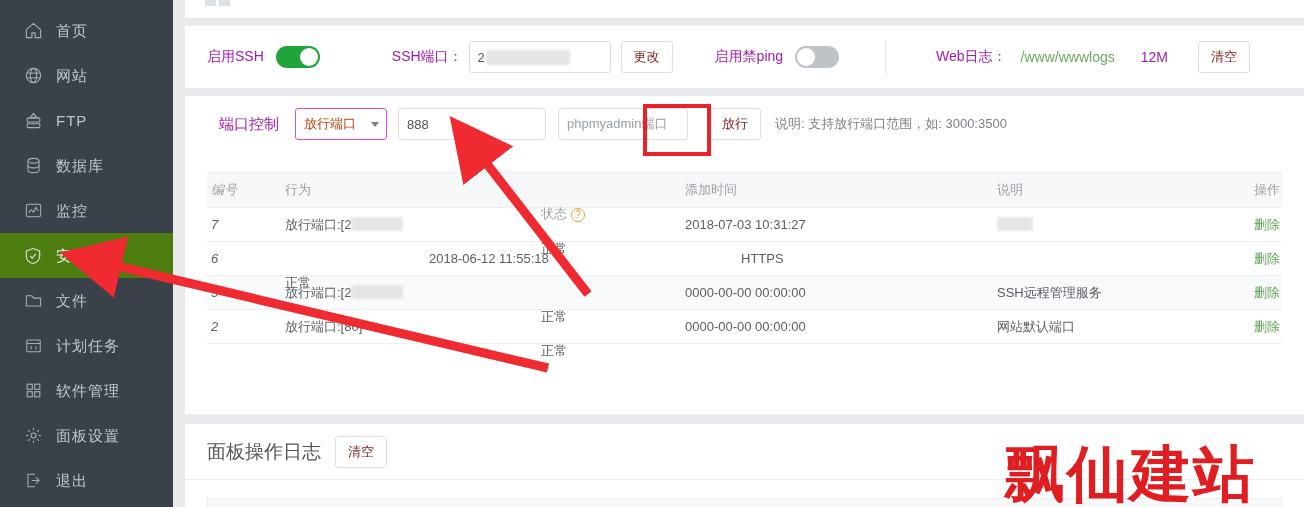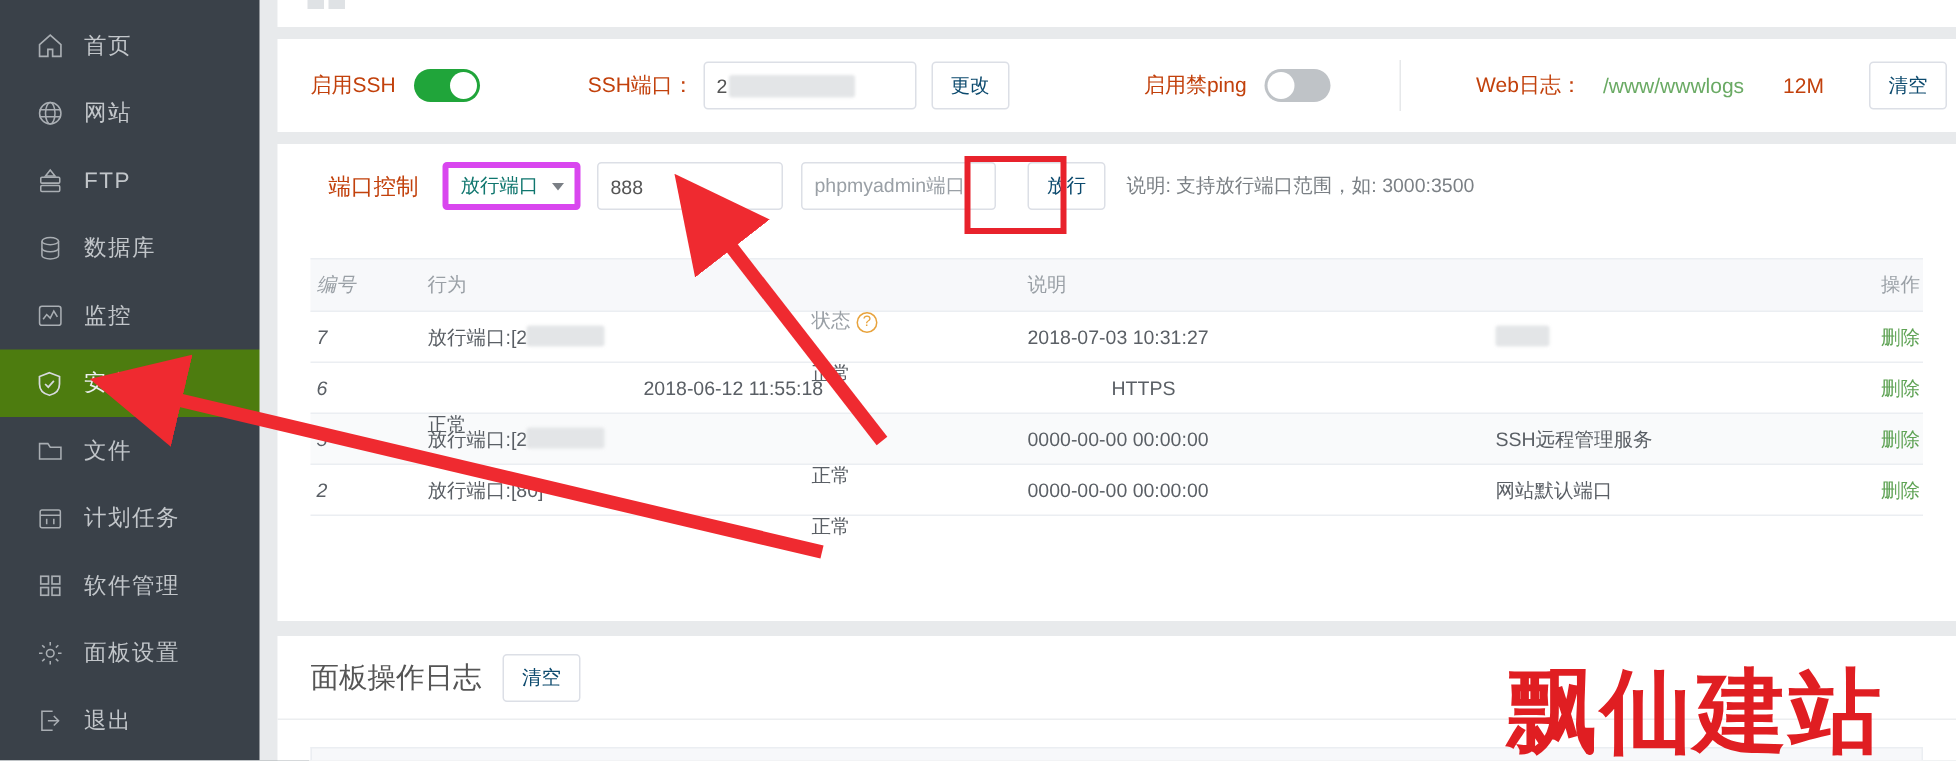--- a/index.html
+++ b/index.html
@@ -54,21 +54,21 @@
   }
   #topcard .ghost-ico i { display:block; width: 11px; height: 12px; background:#dfe2e5; }
 
   
   #ssh-card {
     position: absolute; left: 12px; top: 26px;
     width: 1119px; height: 62px;
     background: #fff;
     display: flex; align-items: center;
   }
-  .lbl { font-size: 14px; color: #c2410c; white-space: nowrap; }
+  .lbl { font-size: 14px; color: #a21caf; white-space: nowrap; }
   .toggle {
     width: 44px; height: 22px; border-radius: 11px;
     position: relative; flex: 0 0 44px; cursor: pointer;
   }
   .toggle.on { background: #20a53a; }
   .toggle.off { background: #bfc3c7; }
   .toggle .knob {
     position: absolute; top: 2px; width: 18px; height: 18px;
     border-radius: 50%; background: #fff;
   }
@@ -77,21 +77,21 @@
 
   .tinput {
     height: 32px; border: 1px solid #dcdfe6; border-radius: 3px;
     background: #fff; font-size: 13px; color: #555;
     padding: 0 8px; display: flex; align-items: center;
     position: relative;
   }
   .btn {
     height: 32px; min-width: 46px; padding: 0 12px;
     border: 1px solid #dcdfe6; border-radius: 3px;
-    background: #fff; font-size: 13px; color: #0c4a6e;
+    background: #fff; font-size: 13px; color: #7f1d1d;
     display: inline-flex; align-items: center; justify-content: center;
     cursor: pointer; white-space: nowrap;
   }
   .blur {
     background: #e3e5e7;
     filter: blur(1px);
     display: inline-block;
   }
   .vline { width: 1px; height: 34px; background: #e6e8ea; }
   .link-green { color: #6aaa64; font-size: 14px; }
@@ -100,22 +100,22 @@
   #port-card {
     position: absolute; left: 12px; top: 96px;
     width: 1119px; height: 318px;
     background: #fff;
   }
   #port-row {
     position: absolute; left: 12px; top: 0; right: 0; height: 56px;
     display: flex; align-items: center; padding-left: 22px;
   }
   .sel {
-    height: 32px; width: 92px; border: 4px solid #d946ef; border-radius: 3px;
-    background: #fff; font-size: 13px; color: #0f766e;
+    height: 32px; width: 92px; border: 1px solid #d946ef; border-radius: 3px;
+    background: #fff; font-size: 13px; color: #c2410c;
     display: flex; align-items: center; padding: 0 8px;
     position: relative; cursor: pointer;
   }
   .sel .caret {
     position: absolute; right: 7px; top: 50%; margin-top: -2px;
     width: 0; height: 0; border-left: 4px solid transparent;
     border-right: 4px solid transparent; border-top: 5px solid #7a7f85;
   }
   .hint { font-size: 13px; color: #7b8085; white-space: nowrap; }
 
@@ -343,21 +343,21 @@
         <span class="knob"></span>
       </div>
 
       <span class="lbl" style="margin-left:72px">SSH端口：</span>
       <div class="tinput" style="width:142px;margin-left:6px">
         <span>2</span>
         <span class="blur" style="width:84px;height:15px;margin-left:1px;border-radius:2px"></span>
       </div>
       <div class="btn" style="margin-left:10px">更改</div>
 
-      <span class="lbl" style="margin-left:90px">启用禁ping</span>
+      <span class="lbl" style="margin-left:42px">启用禁ping</span>
       <div class="toggle off" style="margin-left:12px">
         <span class="knob"></span>
       </div>
 
       <div class="vline" style="margin-left:46px"></div>
 
       <span class="lbl" style="margin-left:50px">Web日志：</span>
       <span class="link-green" style="margin-left:14px">/www/wwwlogs</span>
       <span class="lbl" style="margin-left:26px">12M</span>
       <div class="btn" style="margin-left:30px">清空</div>
@@ -366,40 +366,41 @@
     <div id="port-card">
 
       <div id="port-row">
         <span class="lbl" style="font-size:15px">端口控制</span>
 
         <div class="sel" style="margin-left:16px">
           <span>放行端口</span>
           <span class="caret"></span>
         </div>
 
-        <div class="tinput" style="width:124px;margin-left:11px">
+        <div class="tinput" style="width:148px;margin-left:11px">
           <span>888</span>
         </div>
 
         <div class="tinput" style="width:130px;margin-left:12px;color:#9aa0a6">
           <span>phpmyadmin端口</span>
         </div>
 
         <div class="btn" style="margin-left:21px">放行</div>
 
         <span class="hint" style="margin-left:14px">说明: 支持放行端口范围，如: 3000:3500</span>
       </div>
 
       <div id="tbl">
         <div class="thead">
           <span class="c-id">编号</span>
           <span class="c-act">行为</span>
           <span class="c-sta">
             <span>状态</span><span class="qmark">?</span>
           </span>
+          <span class="c-time">添加时间</span>
           <span class="c-desc">说明</span>
           <span class="c-op">操作</span>
         </div>
 
         <div class="trow">
           <span class="c-id">7</span>
           <span class="c-act">
             <span>放行端口:[2</span><span class="blur" style="width:52px;height:14px;vertical-align:-2px;border-radius:2px"></span>
           </span>
           <span class="c-sta">正常</span>

